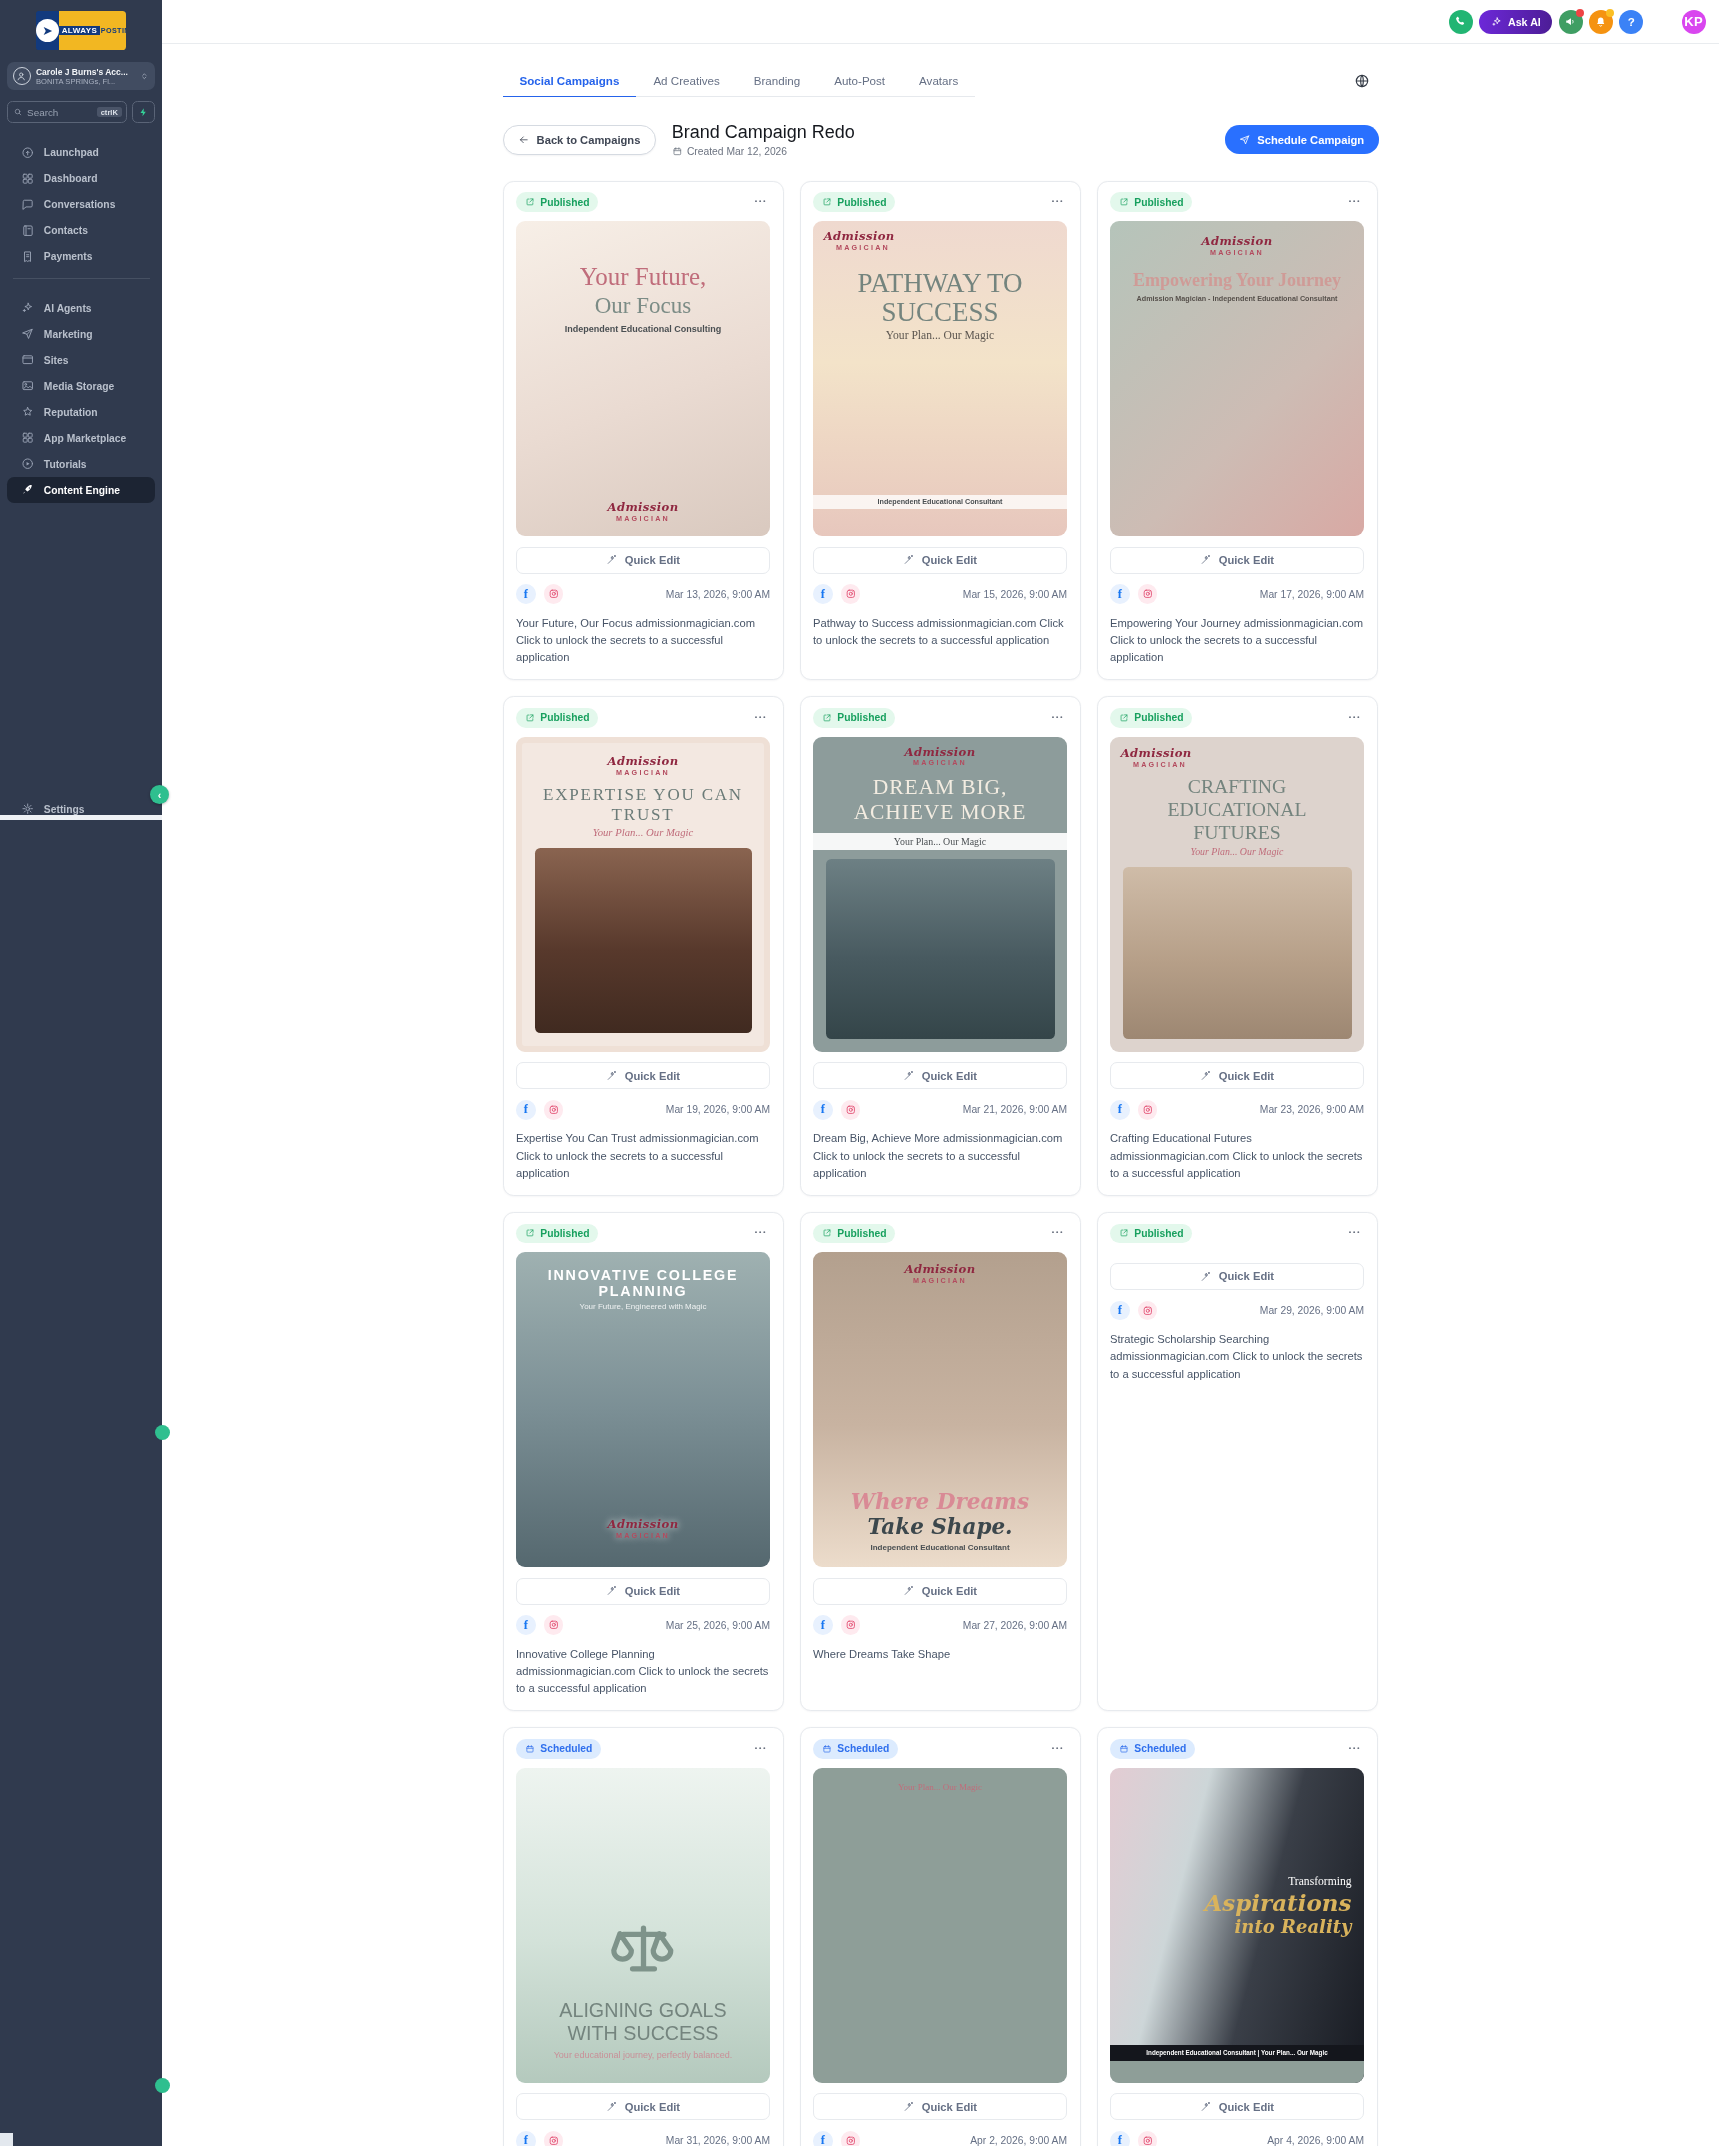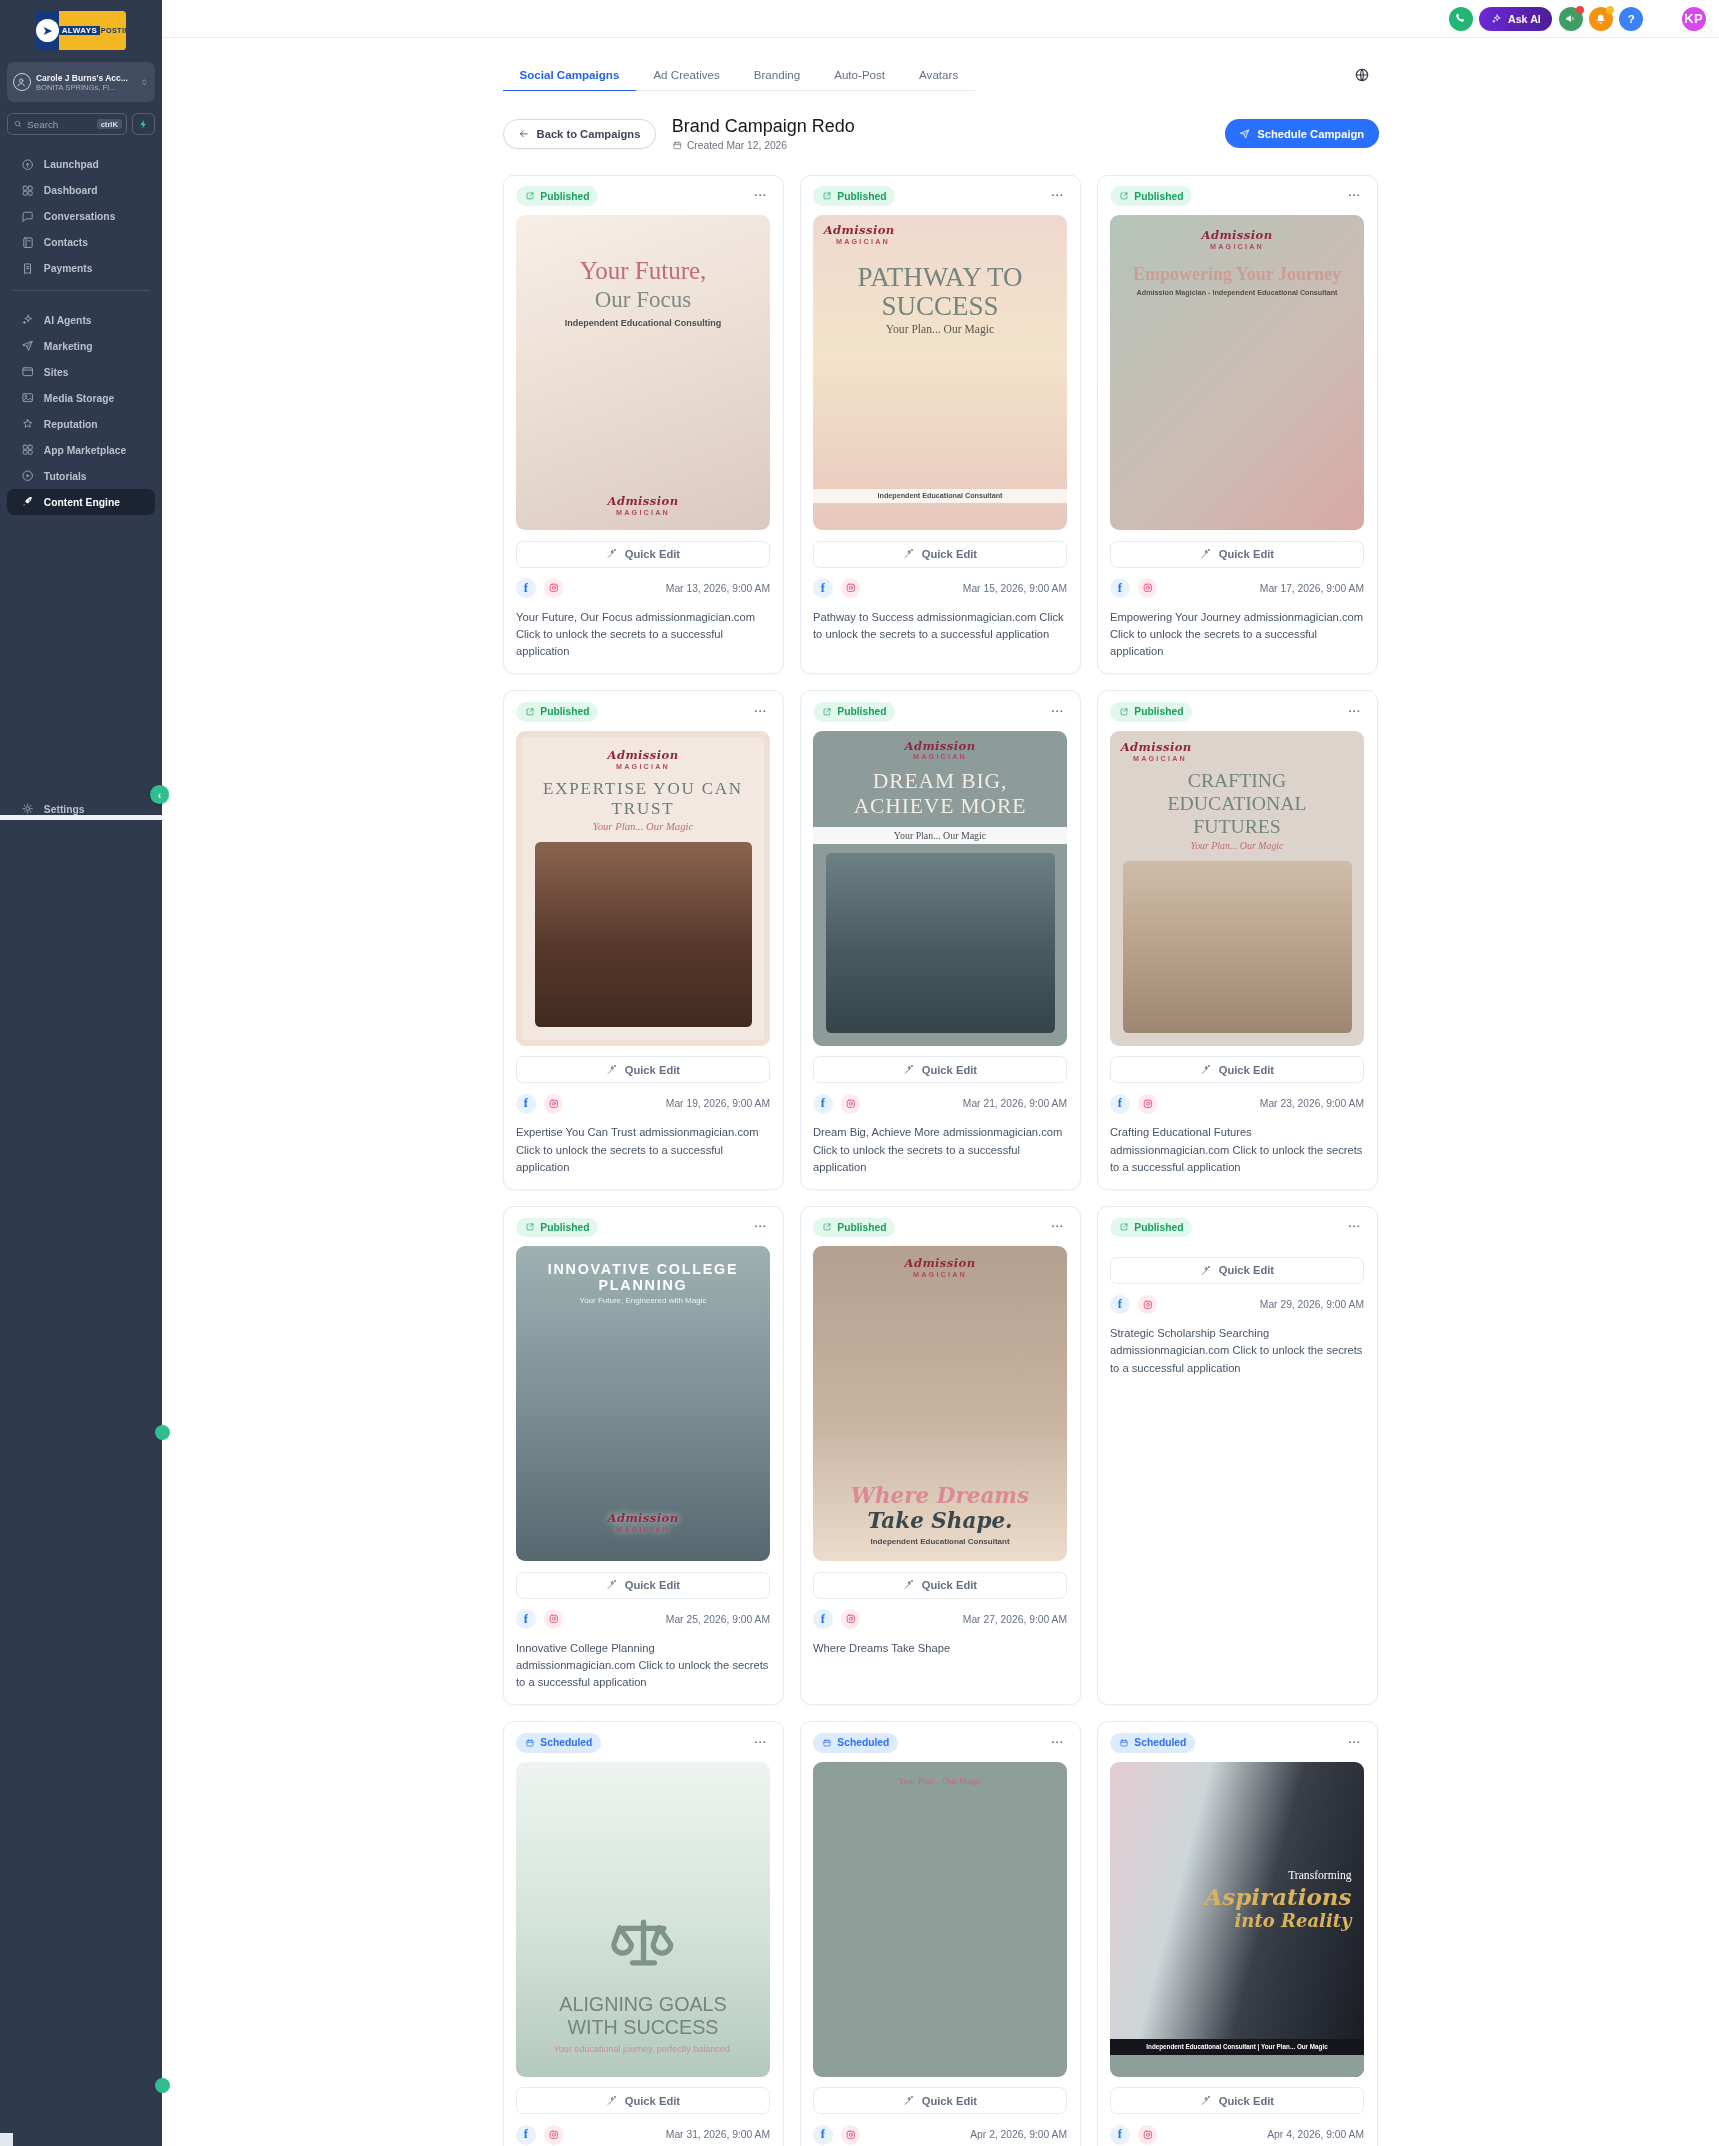--- a/index.html
+++ b/index.html
@@ -8,21 +8,21 @@
   .ic svg { width:100%; height:100%; display:block; }
 
   
   .sidebar { position:absolute; left:0; top:0; width:162px; height:2147px; background:#303a4e; color:#b7bfcc; z-index:5; }
   .logo-box { width:90px; height:39px; margin:10.7px auto 0; background:#123a7e; border-radius:3.6px; display:flex; overflow:hidden; }
   .logo-left { width:39px; display:flex; align-items:center; justify-content:center; background:#123a7e; }
   .logo-plane { width:23px; height:23px; background:#fff; border-radius:50%; display:flex; align-items:center; justify-content:center; color:#123a7e; font-size:12.5px; }
   .logo-right { flex:1; background:#f2b722; display:flex; flex-direction:row; align-items:center; justify-content:center; gap:0.9px; }
   .logo-l1 { font-size:8px; font-weight:700; color:#fff; background:#123a7e; padding:0 2.7px; letter-spacing:0.4px; }
   .logo-l2 { font-size:7.2px; font-weight:700; color:#123a7e; letter-spacing:0.4px; }
-  .account { margin:12.5px 7.2px 0; background:#414c61; border-radius:7.2px; height:40px; display:flex; align-items:center; padding:0 5.4px; gap:5.4px; cursor:pointer; }
+  .account { margin:12.5px 7.2px 0; background:#414c61; border-radius:7.2px; height:28px; display:flex; align-items:center; padding:0 5.4px; gap:5.4px; cursor:pointer; }
   .acc-av { width:18px; height:18px; border-radius:50%; border:1.3px solid #cdd3dd; color:#cdd3dd; flex:0 0 auto; padding:1.8px; }
   .acc-txt { flex:1; min-width:0; }
   .acc-name { font-size:8.5px; font-weight:700; color:#f2f4f7; white-space:nowrap; overflow:hidden; }
   .acc-loc { font-size:7.6px; color:#aab2c2; white-space:nowrap; overflow:hidden; }
   .acc-chev { width:10.7px; height:12.5px; color:#aab2c2; flex:0 0 auto; }
   .search-row { margin:10.7px 7.2px 0; display:flex; gap:5.4px; }
   .search-box { flex:1; height:22.4px; border:0.9px solid #5a6477; border-radius:5.4px; display:flex; align-items:center; padding:0 4.5px; gap:4.5px; color:#98a1b1; cursor:text; }
   .search-box .ic { width:9.9px; height:9.9px; }
   .search-ph { font-size:9.9px; flex:1; }
   .kbd { background:#4a5468; color:#dbe0e8; font-size:7.6px; font-weight:700; border-radius:2.7px; padding:0.9px 3.6px; }
@@ -37,21 +37,21 @@
   .nav-lb { font-size:10.3px; font-weight:700; color:#b9c0cc; white-space:nowrap; }
   .nav-div { height:0.9px; background:#465062; margin:9px 12.5px; }
   .settings-row { position:absolute; left:7.2px; right:7.2px; top:780px; }
   .collapse-btn { position:absolute; left:150px; top:785px; width:19px; height:19px; border-radius:50%; background:#2fbf8f; color:#fff; border:none; font-size:10.7px; font-weight:700; cursor:pointer; display:flex; align-items:center; justify-content:center; box-shadow:0 0.9px 2.7px rgba(0,0,0,.3); z-index:6; }
   .side-gap { position:absolute; left:0; top:815px; width:162px; height:4.5px; background:#eef1f5; }
   .half-dot { position:absolute; left:155px; width:15px; height:15px; border-radius:50%; background:#2fbf8f; z-index:6; }
   .corner-chip { position:absolute; left:0; top:2133px; width:12.5px; height:13.4px; background:#e3e8ee; }
 
   
   .main { position:absolute; left:162px; top:0; width:1557px; height:2147px; background:#fff; }
-  .topbar { height:38px; border-bottom:0.9px solid #e9ecef; display:flex; align-items:center; justify-content:flex-end; gap:6.3px; padding-right:13.4px; background:#fff; }
+  .topbar { height:44px; border-bottom:0.9px solid #e9ecef; display:flex; align-items:center; justify-content:flex-end; gap:6.3px; padding-right:13.4px; background:#fff; }
   .tb-circle { width:24px; height:24px; border-radius:50%; display:flex; align-items:center; justify-content:center; color:#fff; border:none; cursor:pointer; position:relative; font-size:10.7px; font-weight:700; }
   .tb-circle .ic { width:13.4px; height:13.4px; }
   .tb-phone { background:#22b573; }
   .tb-mega { background:#3f9e63; }
   .tb-bell { background:#f59311; }
   .tb-help { background:#3b82f6; font-size:11.6px; }
   .tb-avatar { background:#d946ef; font-size:13px; letter-spacing:0.3px;margin-left:32px; }
   .ask-ai { height:24px; border-radius:12.5px; background:linear-gradient(95deg,#6d28d9,#4c1d95); color:#fff; border:none; display:flex; align-items:center; gap:5.4px; padding:0 11.6px; font-size:10.7px; font-weight:700; cursor:pointer; }
   .ask-ai .ic { width:11.6px; height:11.6px; }
   .dot-red,.dot-yellow { position:absolute; top:-0.9px; right:-0.9px; width:8px; height:8px; border-radius:50%; }

